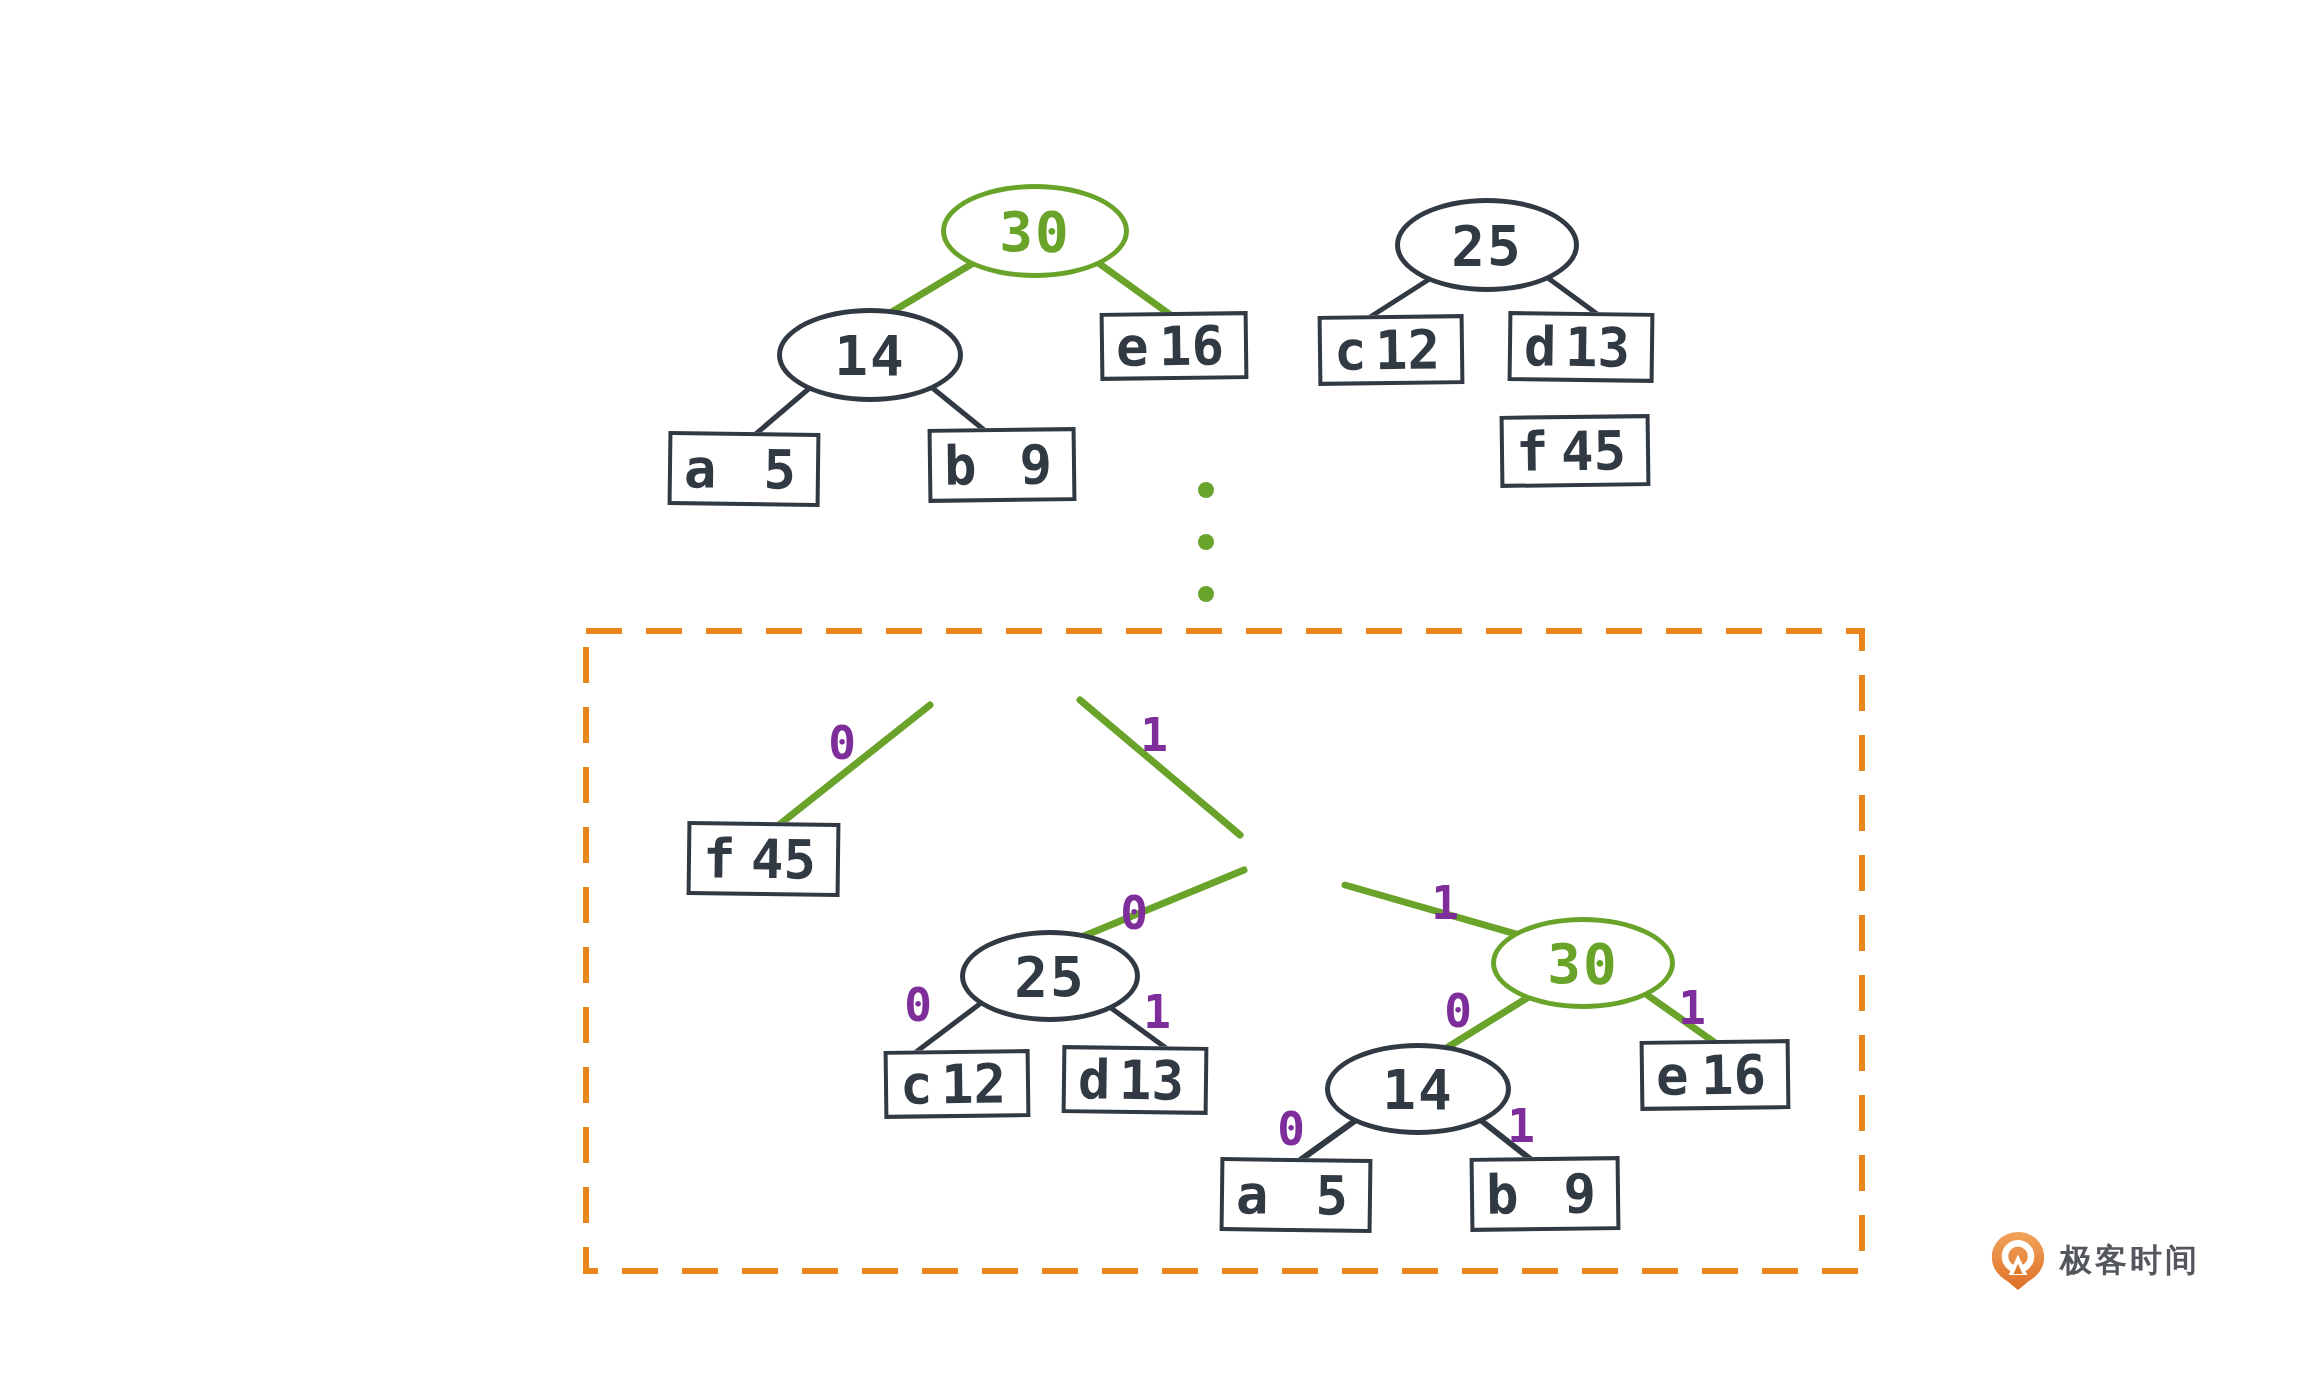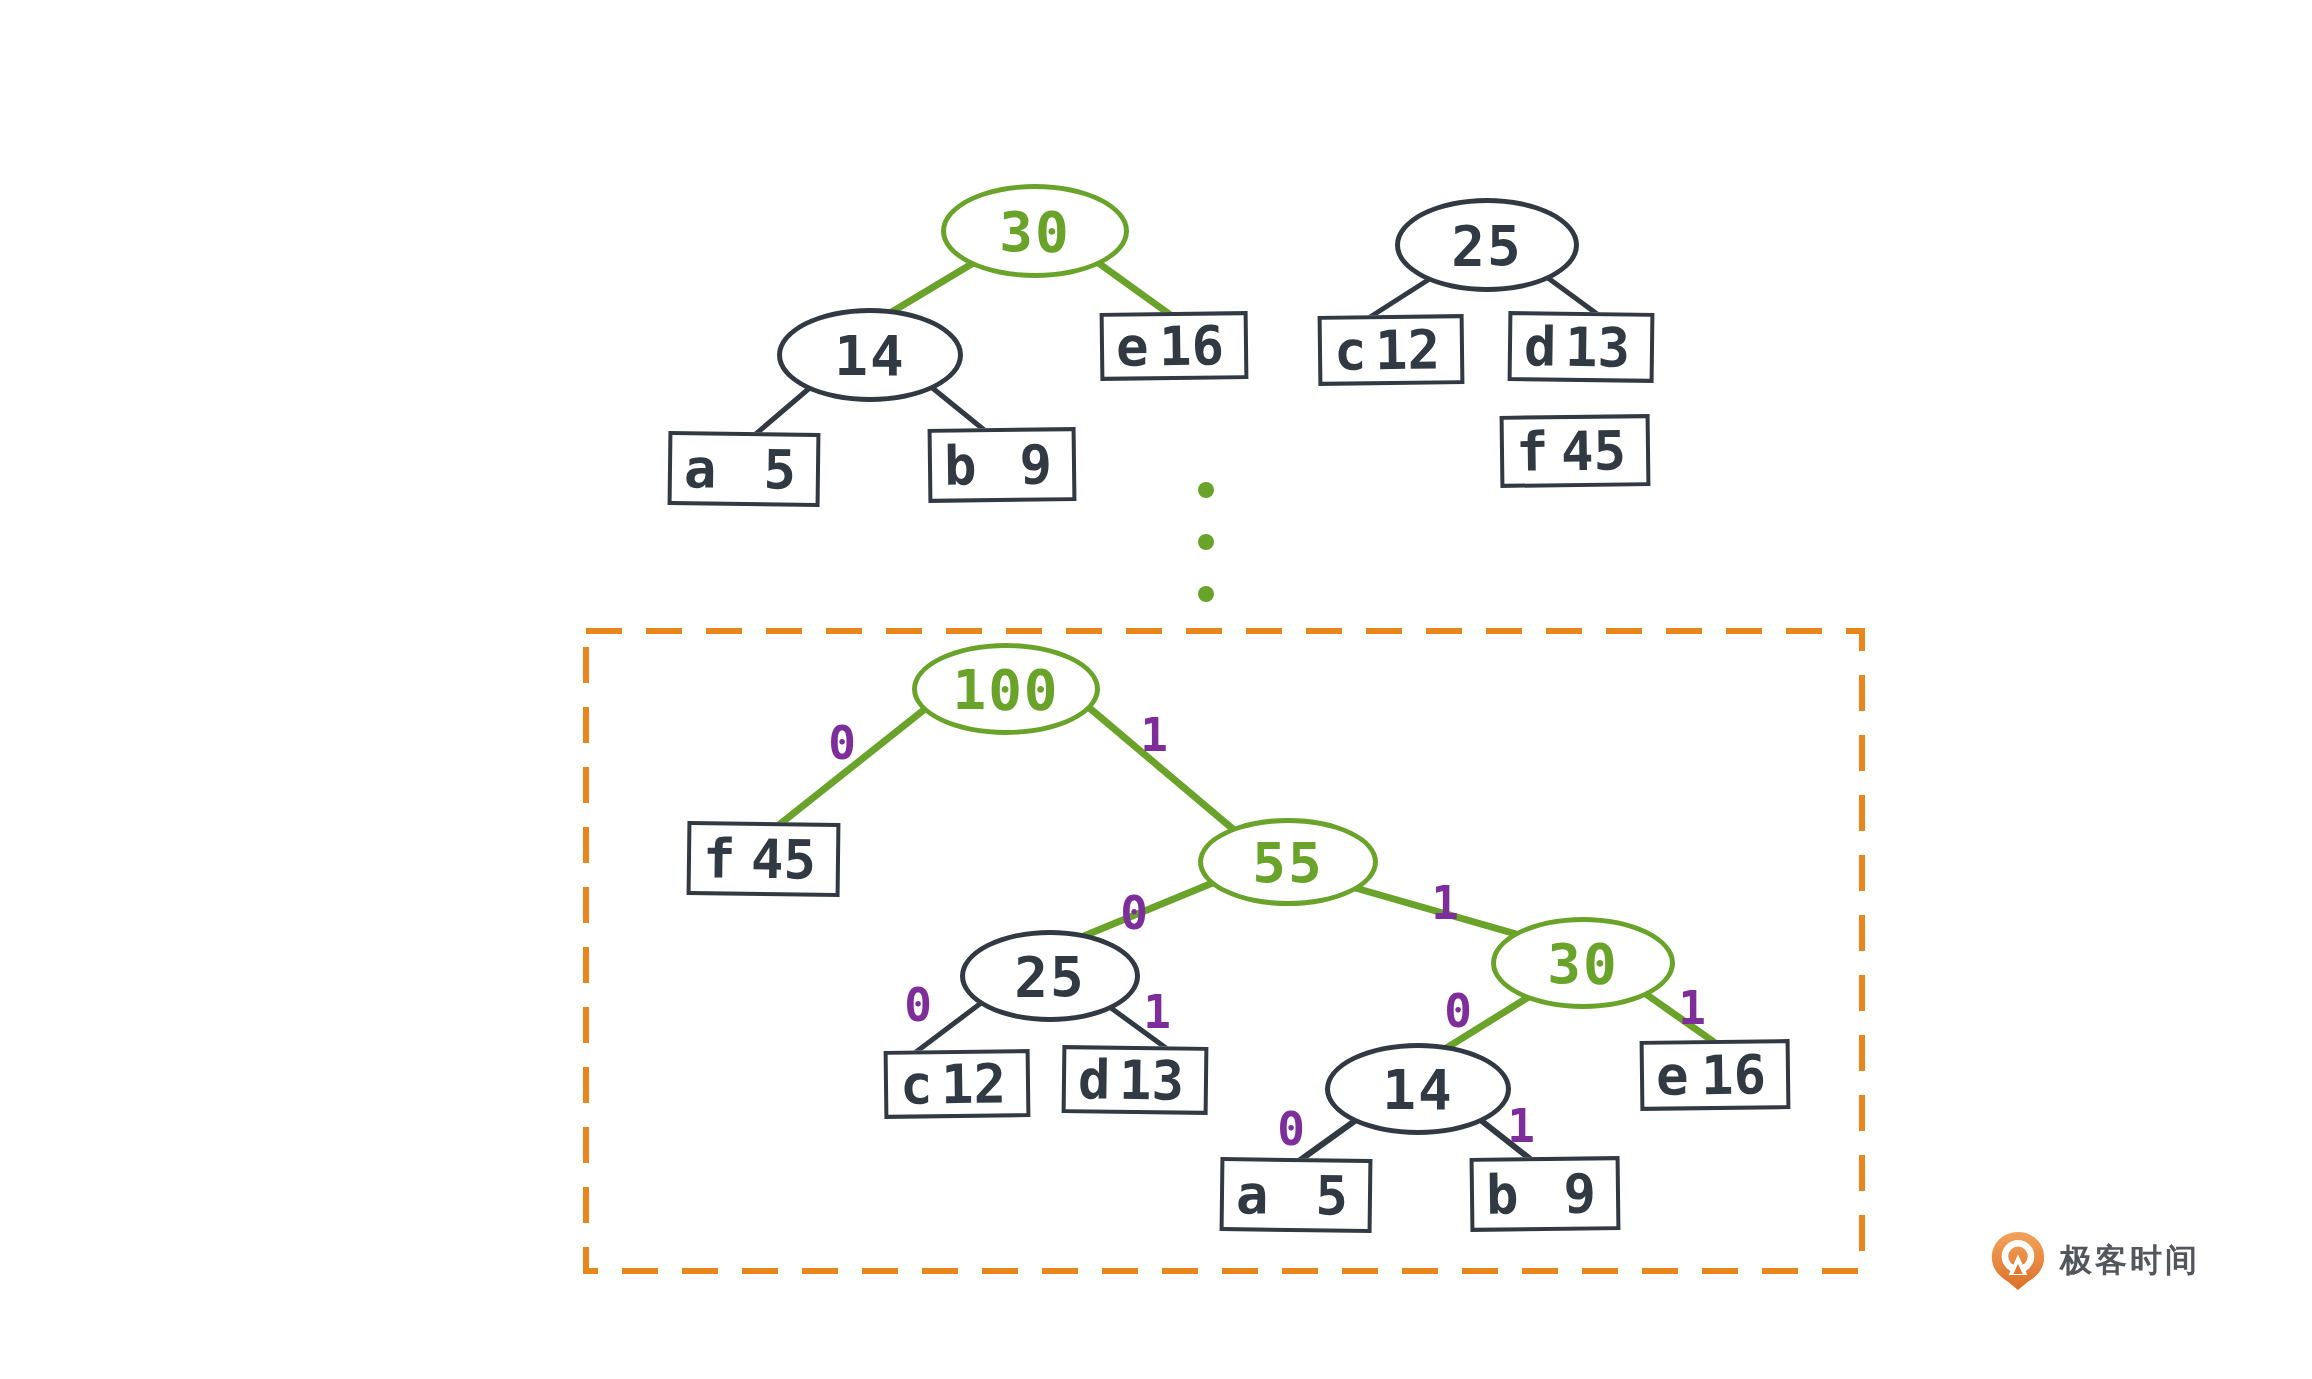--- a/index.html
+++ b/index.html
@@ -144,29 +144,23 @@
   <div class="leaf tiltR" style="left:1508px;top:312px;width:146px;height:70px">
     <span>d</span>
     <span>13</span>
   </div>
   <div class="leaf tiltL" style="left:1500px;top:415px;width:150px;height:72px">
     <span>f</span>
     <span>45</span>
   </div>
 
 
-  <div class="enode green" style="left:912px;top:643px;width:188px;height:92px">
-    <span>100</span>
-  </div>
   <div class="leaf tiltR" style="left:687px;top:822px;width:153px;height:74px">
     <span>f</span>
     <span>45</span>
-  </div>
-  <div class="enode green" style="left:1198px;top:818px;width:180px;height:88px">
-    <span>55</span>
   </div>
   <div class="enode dark" style="left:960px;top:930px;width:180px;height:92px">
     <span>25</span>
   </div>
   <div class="enode green" style="left:1491px;top:917px;width:184px;height:92px">
     <span>30</span>
   </div>
   <div class="leaf tiltL" style="left:884px;top:1050px;width:146px;height:68px">
     <span>c</span>
     <span>12</span>

